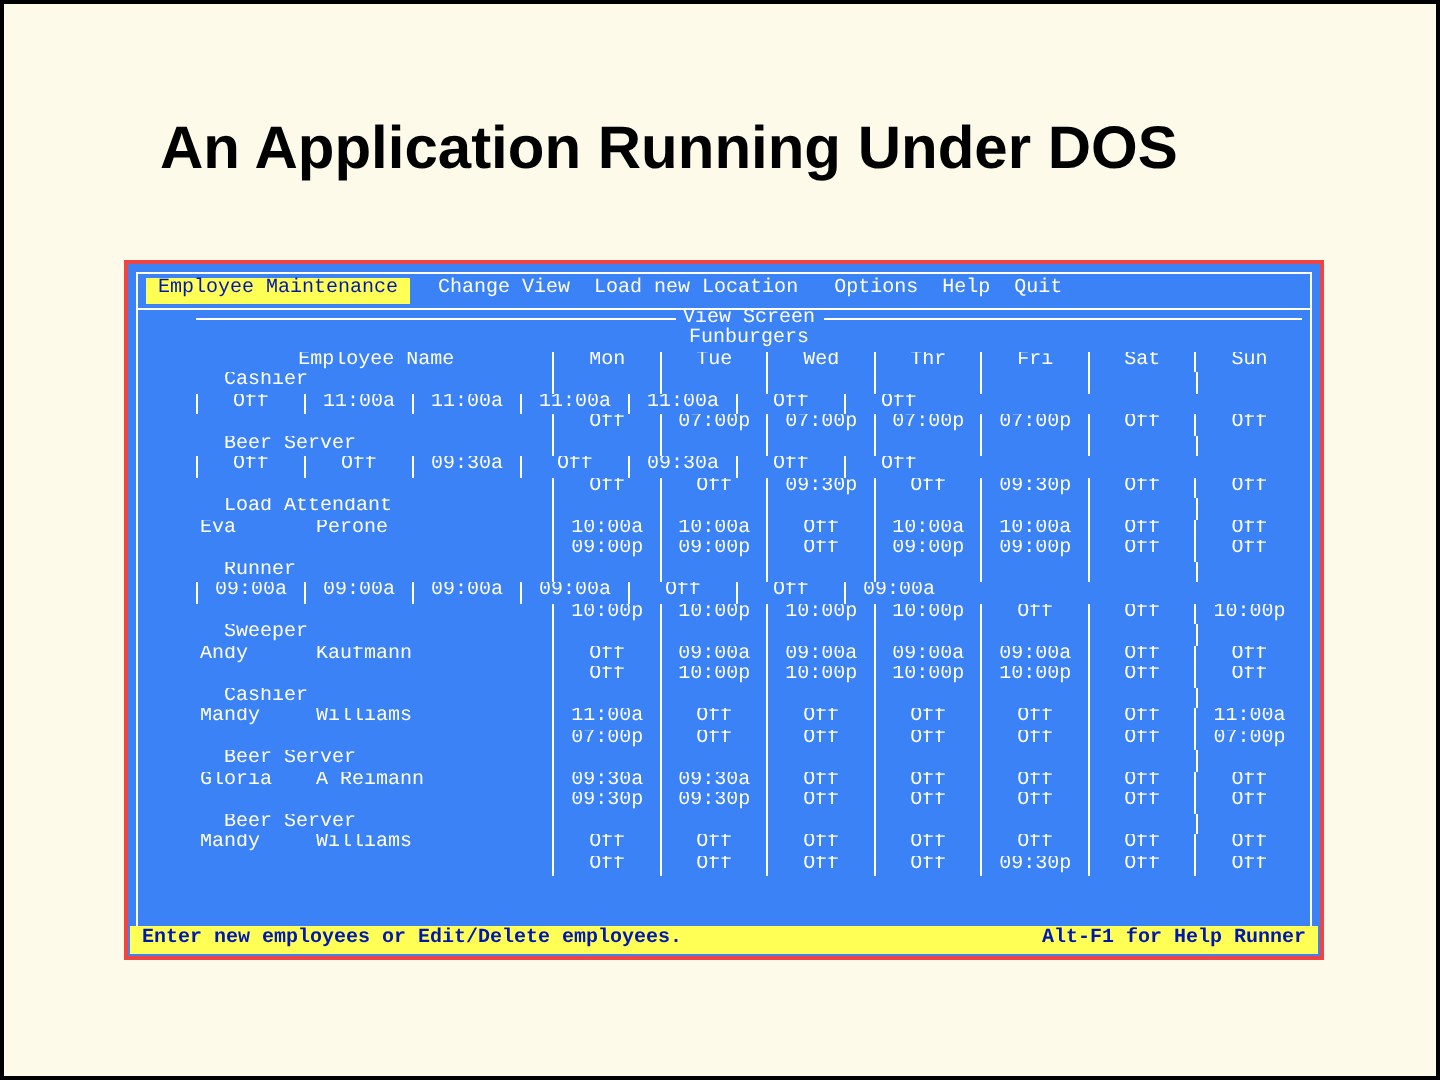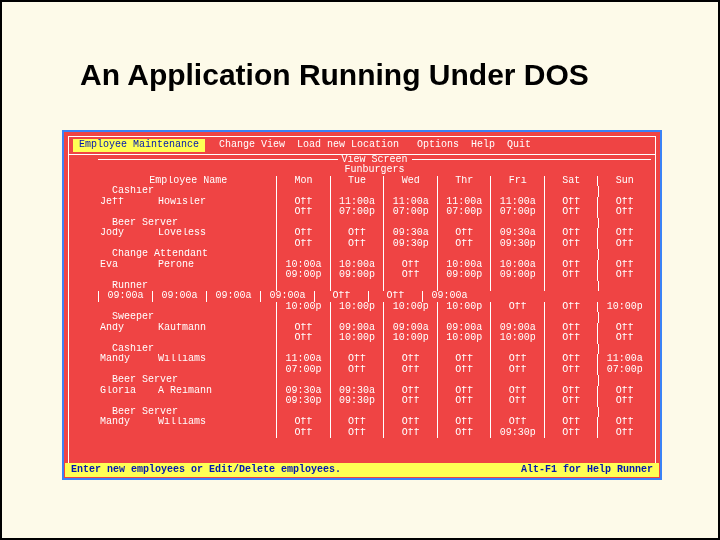--- a/index.html
+++ b/index.html
@@ -19,22 +19,22 @@
     font-size: 30px;
     font-weight: bold;
     color: #000;
   }
   .dos-window {
     position: absolute;
     top: 128px;
     left: 60px;
     width: 600px;
     height: 350px;
-    background: #ef4444;
-    border: 2px solid #3b82f6;
+    background: #3b82f6;
+    border: 2px solid #ef4444;
     font-family: "Courier New", monospace;
     font-size: 10px;
     color: #fff;
     line-height: 1.05;
   }
   .dos-inner {
     border: 1px solid #fff;
     margin: 4px;
     height: calc(100% - 8px);
     display: flex;
@@ -164,24 +164,20 @@
             <div class="col-name col-role">Cashier</div>
             <div class="day-col">&nbsp;</div>
             <div class="day-col">&nbsp;</div>
             <div class="day-col">&nbsp;</div>
             <div class="day-col">&nbsp;</div>
             <div class="day-col">&nbsp;</div>
             <div class="day-col">&nbsp;</div>
             <div class="day-col">&nbsp;</div>
           </div>
           <div class="grid-row">
-            <div class="col-name">
-              <span class="first">Jeff</span>
-              <span class="last">Howisler</span>
-            </div>
             <div class="day-col">Off</div>
             <div class="day-col">11:00a</div>
             <div class="day-col">11:00a</div>
             <div class="day-col">11:00a</div>
             <div class="day-col">11:00a</div>
             <div class="day-col">Off</div>
             <div class="day-col">Off</div>
           </div>
           <div class="grid-row">
             <div class="col-name">
@@ -200,24 +196,20 @@
             <div class="col-name col-role">Beer Server</div>
             <div class="day-col">&nbsp;</div>
             <div class="day-col">&nbsp;</div>
             <div class="day-col">&nbsp;</div>
             <div class="day-col">&nbsp;</div>
             <div class="day-col">&nbsp;</div>
             <div class="day-col">&nbsp;</div>
             <div class="day-col">&nbsp;</div>
           </div>
           <div class="grid-row">
-            <div class="col-name">
-              <span class="first">Jody</span>
-              <span class="last">Loveless</span>
-            </div>
             <div class="day-col">Off</div>
             <div class="day-col">Off</div>
             <div class="day-col">09:30a</div>
             <div class="day-col">Off</div>
             <div class="day-col">09:30a</div>
             <div class="day-col">Off</div>
             <div class="day-col">Off</div>
           </div>
           <div class="grid-row">
             <div class="col-name">
@@ -226,21 +218,21 @@
             </div>
             <div class="day-col">Off</div>
             <div class="day-col">Off</div>
             <div class="day-col">09:30p</div>
             <div class="day-col">Off</div>
             <div class="day-col">09:30p</div>
             <div class="day-col">Off</div>
             <div class="day-col">Off</div>
           </div>
           <div class="grid-row">
-            <div class="col-name col-role">Change Attendant</div>
+            <div class="col-name col-role">Load Attendant</div>
             <div class="day-col">&nbsp;</div>
             <div class="day-col">&nbsp;</div>
             <div class="day-col">&nbsp;</div>
             <div class="day-col">&nbsp;</div>
             <div class="day-col">&nbsp;</div>
             <div class="day-col">&nbsp;</div>
             <div class="day-col">&nbsp;</div>
           </div>
           <div class="grid-row">
             <div class="col-name">

